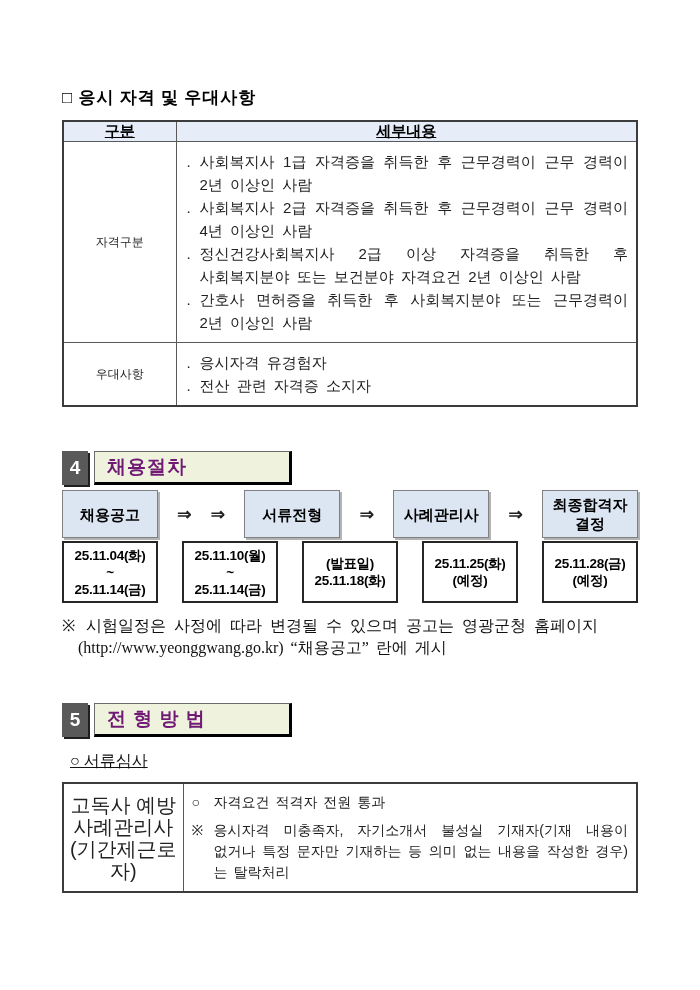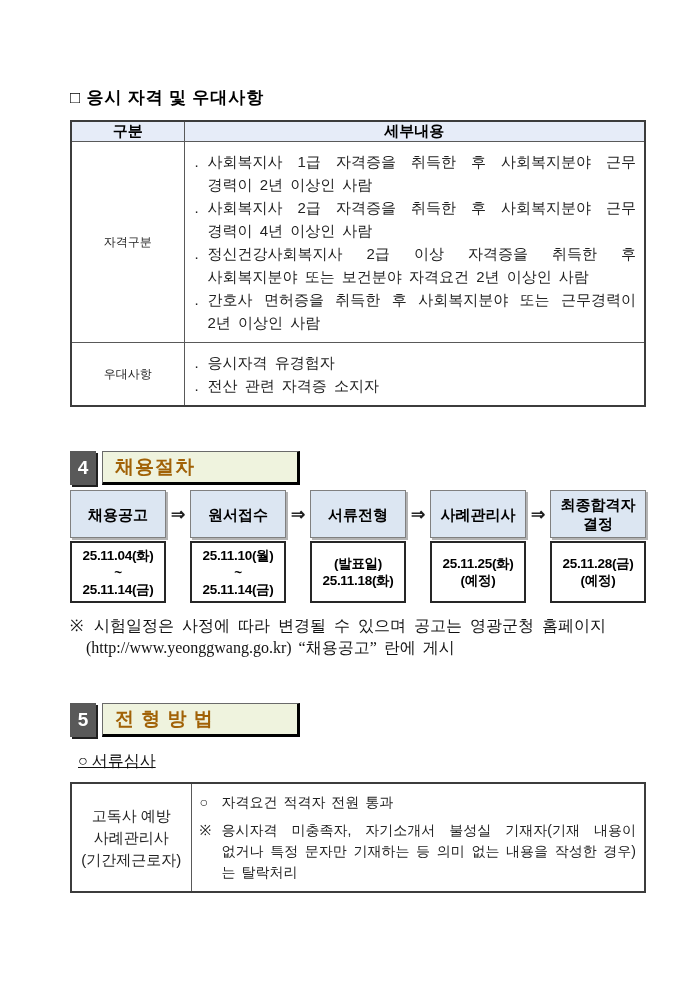--- a/index.html
+++ b/index.html
@@ -1,48 +1,48 @@
 <!DOCTYPE html>
 <html><head>
 <meta charset="utf-8">
 <style>
   * { margin:0; padding:0; box-sizing:border-box; }
   html,body { width:700px; }
   body { background:#ffffff; font-family:"Liberation Sans", sans-serif; color:#111; }
   .page { position:relative; width:700px; height:990px; background:#ffffff; overflow:hidden; }
-  .content { position:absolute; left:70px; top:86px; width:576px; }
+  .content { position:absolute; left:62px; top:86px; width:576px; }
 
   
   .doc-title { font-family:"Liberation Serif", serif; font-weight:bold; font-size:17px;
                letter-spacing:1px; color:#000; margin-bottom:11px; }
 
   
   table.grid { width:576px; border-collapse:collapse; table-layout:fixed; }
   table.grid, table.grid td, table.grid th { border:1px solid #595959; }
   table.grid { border:2px solid #3c3c3c; }
   table.grid th { background:#e6ecf8; font-size:15px; font-weight:bold; color:#000; }
-  .t1 th { height:18px; }
+  .t1 th { height:18px;text-decoration:underline; }
   .t1 .col-cat { width:113px; }
   .cat-cell { text-align:center; font-size:12px; color:#222; vertical-align:middle; }
   .items-cell { padding:8px 8px 8px 10px; vertical-align:middle; }
   .row-qual { height:185px; }
   .row-pref { height:61px; }
   .qitem { display:flex; font-size:15px; line-height:23px; color:#222; }
   .q-bullet { flex:none; width:13px; }
   .q-text { flex:1; text-align:justify; word-spacing:3px; word-break:keep-all; }
 
   
   .sec-header { display:flex; height:34px; margin-top:44px; margin-bottom:13px; }
   .sec-badge { flex:none; width:26px; background:#595959; color:#fff; font-weight:bold;
                font-size:19px; display:flex; align-items:center; justify-content:center;
                box-shadow:2px 2px 0 #1f1f1f; }
   .sec-titlebox { flex:none; width:198px; margin-left:6px; background:#eff3de;
                   border:1px solid #6a6a6a; border-right:3px solid #000; border-bottom:3px solid #000;
                   display:flex; align-items:center; padding-left:12px;
-                  font-weight:bold; font-size:19px; letter-spacing:1px; color:#a16207; }
+                  font-weight:bold; font-size:19px; letter-spacing:1px; color:#701a75; }
 
   
   .flow-row { display:flex; justify-content:space-between; align-items:center; height:32px; }
   .flow-box { flex:none; width:96px; height:48px; background:#dce6f2; border:1px solid #808080;
               box-shadow:2px 2px 0 #b3b3b3; display:flex; align-items:center; justify-content:center;
               text-align:center; font-weight:bold; font-size:15px; line-height:19px;
               word-break:keep-all; padding:0 3px; color:#000; }
   .flow-arrow { font-size:17px; font-weight:bold; color:#222; }
 
   
@@ -60,21 +60,21 @@
   .note-l2 { padding-left:16px; word-spacing:3px; }
 
   
   .subtitle { font-family:"Liberation Serif", serif; font-size:16px; color:#111;
               margin:14px 0 10px 8px;text-decoration:underline; }
 
   
   .t2 th { height:31px; }
   .t2 .col-field { width:120px; }
   .row-method { height:88px; }
-  .field-cell { text-align:center; font-size:15px; line-height:22px; color:#222; vertical-align:middle; }
+  .field-cell { text-align:center; font-size:20px; line-height:22px; color:#222; vertical-align:middle; }
   .method-cell { padding:8px 8px 8px 8px; vertical-align:middle; }
   .m-item { display:flex; font-size:14px; line-height:21px; color:#222; }
   .m-item + .m-item { margin-top:7px; }
   .m-marker { flex:none; width:22px; }
   .m-text { flex:1; text-align:justify; word-spacing:2px; word-break:keep-all; }
 </style>
 </head>
 <body>
 
 <div class="page">
@@ -90,25 +90,25 @@
       <tbody>
           <tr>
         <th>구분</th>
         <th>세부내용</th>
       </tr>
       <tr class="row-qual">
         <td class="cat-cell">자격구분</td>
         <td class="items-cell">
           <div class="qitem">
             <span class="q-bullet">.</span>
-            <span class="q-text">사회복지사 1급 자격증을 취득한 후 사회복지분야 근무 경력이 2년 이상인 사람</span>
-          </div>
-          <div class="qitem">
-            <span class="q-bullet">.</span>
-            <span class="q-text">사회복지사 2급 자격증을 취득한 후 사회복지분야 근무 경력이 4년 이상인 사람</span>
+            <span class="q-text">사회복지사 1급 자격증을 취득한 후 근무경력이 근무 경력이 2년 이상인 사람</span>
+          </div>
+          <div class="qitem">
+            <span class="q-bullet">.</span>
+            <span class="q-text">사회복지사 2급 자격증을 취득한 후 근무경력이 근무 경력이 4년 이상인 사람</span>
           </div>
           <div class="qitem">
             <span class="q-bullet">.</span>
             <span class="q-text">정신건강사회복지사 2급 이상 자격증을 취득한 후 사회복지분야 또는 보건분야 자격요건 2년 이상인 사람</span>
           </div>
           <div class="qitem">
             <span class="q-bullet">.</span>
             <span class="q-text">간호사 면허증을 취득한 후 사회복지분야 또는 근무경력이 2년 이상인 사람</span>
           </div>
         </td>
@@ -130,21 +130,20 @@
       </table>
 
     <div class="sec-header">
       <div class="sec-badge">4</div>
       <div class="sec-titlebox">채용절차</div>
     </div>
 
     <div class="flow-row">
       <div class="flow-box">채용공고</div>
       <span class="flow-arrow">⇒</span>
-      <div class="flow-box">원서접수</div>
       <span class="flow-arrow">⇒</span>
       <div class="flow-box">서류전형</div>
       <span class="flow-arrow">⇒</span>
       <div class="flow-box">사례관리사</div>
       <span class="flow-arrow">⇒</span>
       <div class="flow-box">최종합격자 결정</div>
     </div>
 
     <div class="date-row">
       <div class="date-box">

